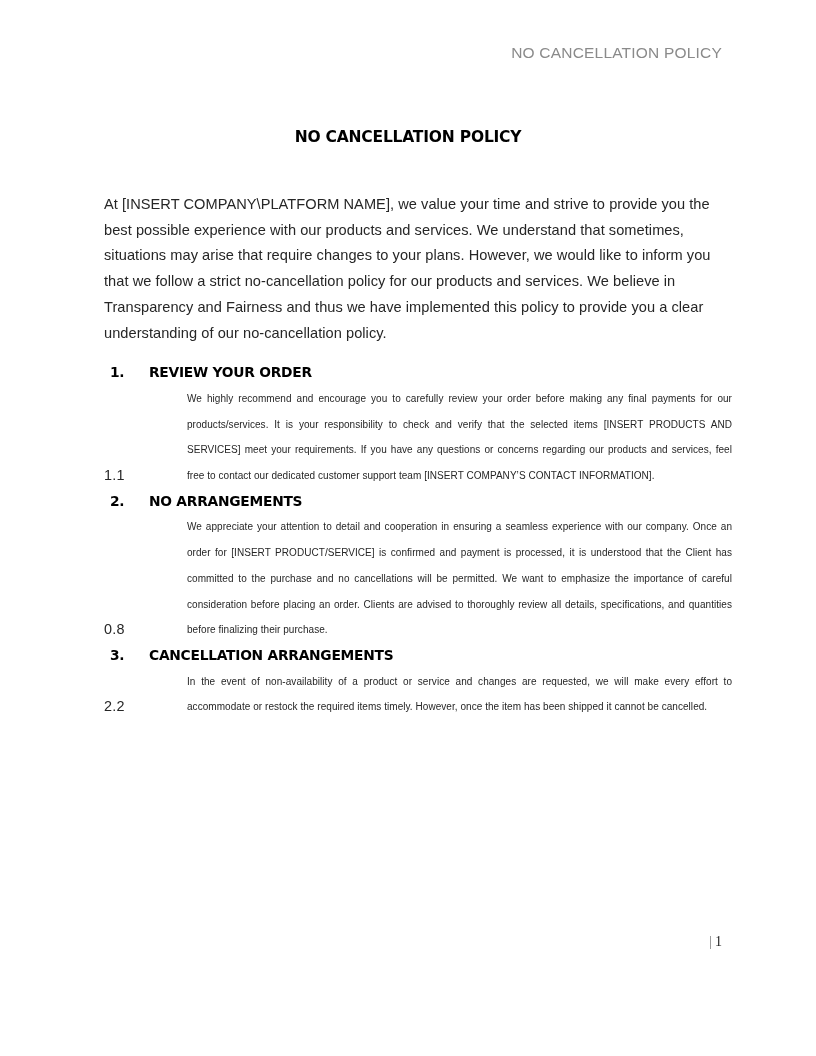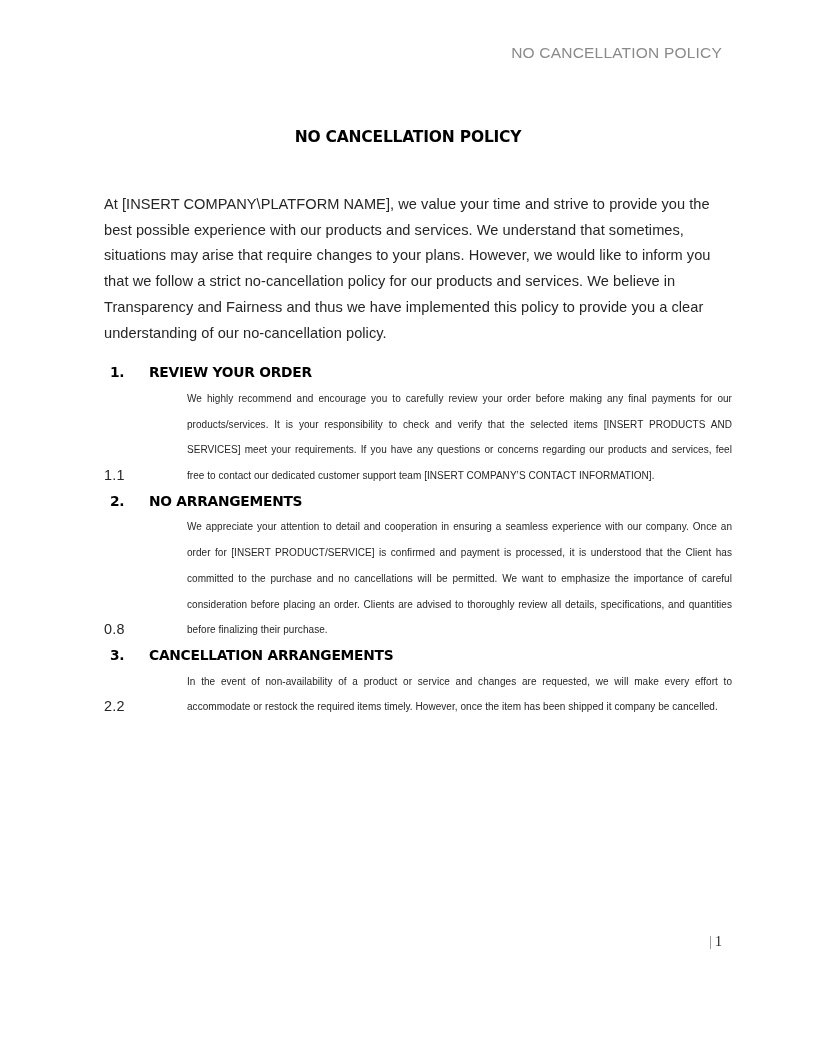--- a/index.html
+++ b/index.html
@@ -169,21 +169,21 @@
       </div>
     </div>
 
     <div class="section">
       <div class="section-heading">
         <span class="sh-num">3.</span>
         <span class="sh-text">CANCELLATION ARRANGEMENTS</span>
       </div>
       <div class="clause">
         <span class="cl-num">2.2</span>
-        <span class="cl-text">In the event of non-availability of a product or service and changes are requested, we will make every effort to accommodate or restock the required items timely. However, once the item has been shipped it company be cancelled.</span>
+        <span class="cl-text">In the event of non-availability of a product or service and changes are requested, we will make every effort to accommodate or restock the required items timely. However, once the item has been shipped it cannot be cancelled.</span>
       </div>
     </div>
 
   </div>
 
   <div class="doc-footer">
     <span class="bar">|</span><span>1</span>
   </div>
 
 </div>

